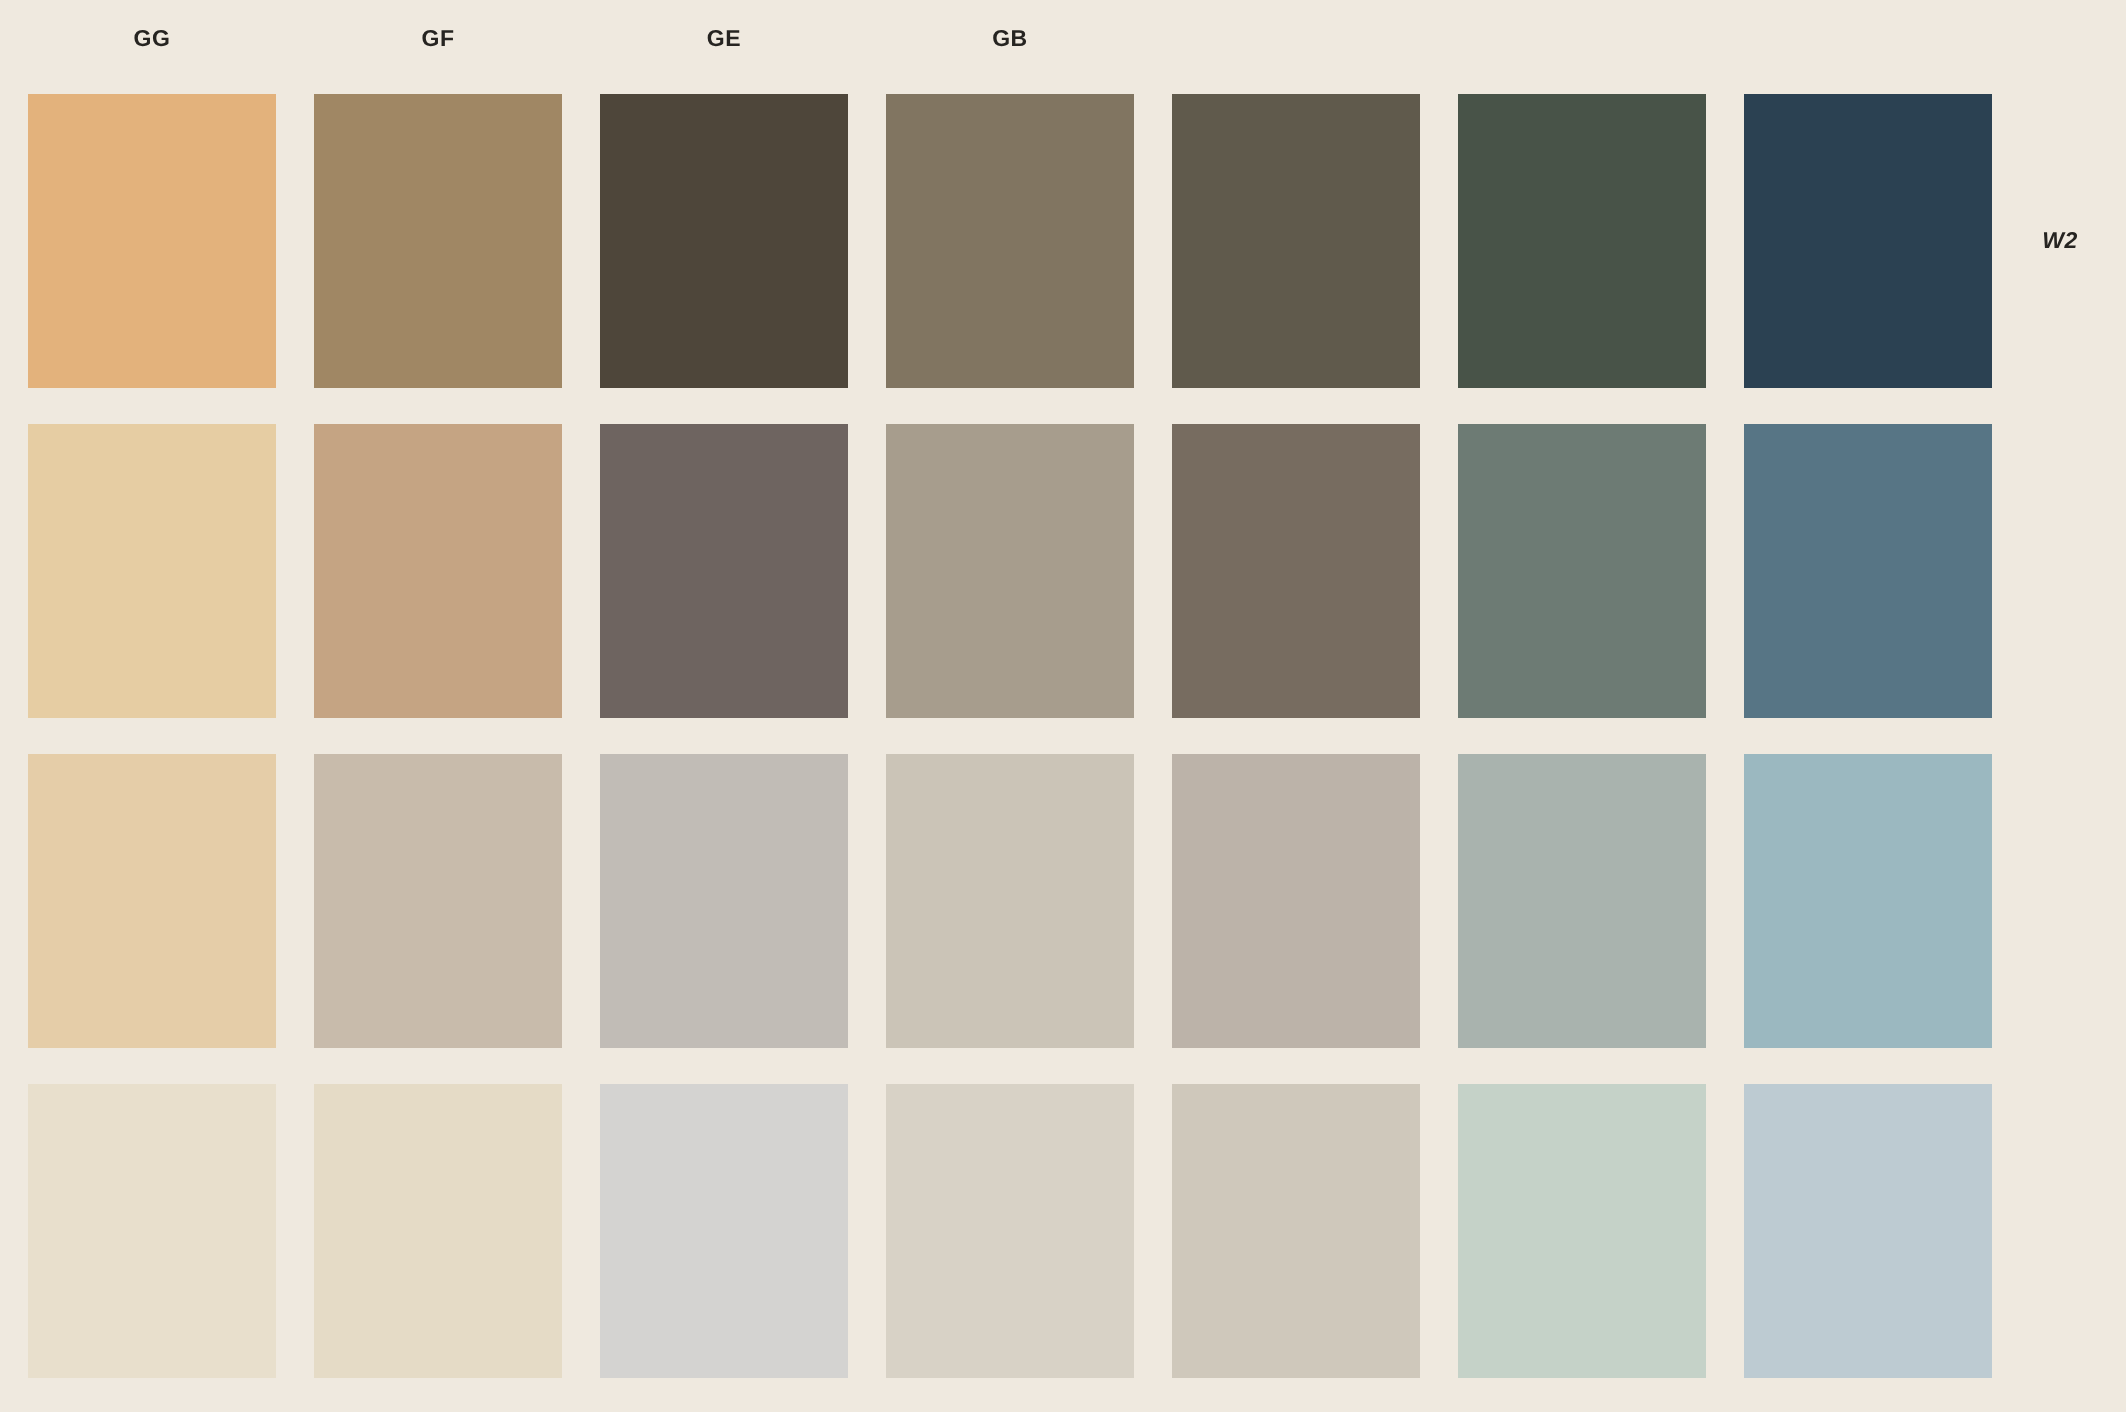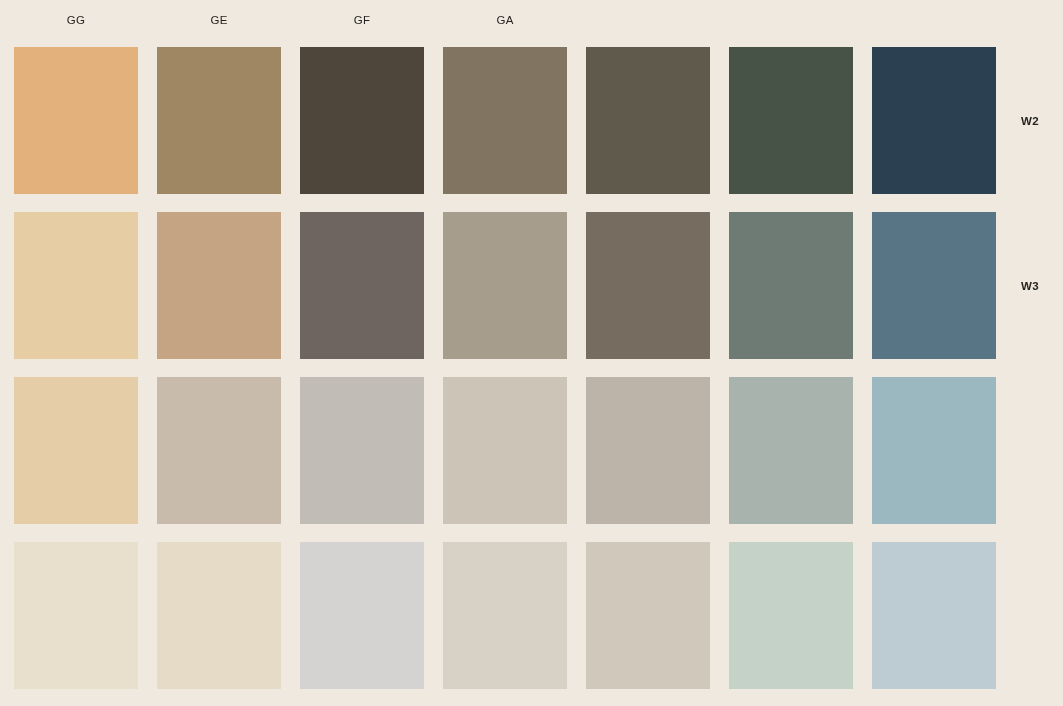--- a/index.html
+++ b/index.html
@@ -29,21 +29,21 @@
     display: flex;
     gap: 19px;
   }
   .col-header {
     width: 124px;
     height: 40px;
     display: flex;
     align-items: center;
     justify-content: center;
     font-size: 11.5px;
-    font-weight: normal;
+    font-weight: bold;
     color: #262421;
     letter-spacing: 0.3px;
   }
   
   .swatch-grid {
     position: absolute;
     left: 14px;
     top: 47px;
     width: 983px;
     display: flex;
@@ -61,43 +61,44 @@
     flex: 0 0 124px;
   }
   
   .row-label-col {
     position: absolute;
     left: 997px;
     top: 47px;
     width: 66px;
     display: flex;
     flex-direction: column;
-    gap: 18px;
+    gap: 30px;
+    font-style: italic;
   }
   .row-label {
     height: 147px;
     display: flex;
     align-items: center;
     justify-content: center;
     font-size: 11.5px;
     font-weight: bold;
     color: #262421;
     letter-spacing: 0.3px;
   }
 </style>
 </head>
 <body style="background: rgb(239, 233, 223);">
 
 <div id="palette-root">
 
   <div class="col-header-row">
     <div class="col-header">GG</div>
+    <div class="col-header">GF</div>
     <div class="col-header">GE</div>
-    <div class="col-header">GF</div>
-    <div class="col-header">GA</div>
+    <div class="col-header">GB</div>
   </div>
 
   <div class="swatch-grid">
     <div class="swatch-row">
       <div class="swatch" style="background-color: rgb(227, 178, 124);"></div>
       <div class="swatch" style="background-color: rgb(160, 135, 100);"></div>
       <div class="swatch" style="background-color: rgb(78, 70, 58);"></div>
       <div class="swatch" style="background-color: rgb(129, 117, 97);"></div>
       <div class="swatch" style="background-color: rgb(96, 90, 76);"></div>
       <div class="swatch" style="background-color: rgb(72, 83, 72);"></div>
@@ -127,16 +128,15 @@
       <div class="swatch" style="background-color: rgb(212, 211, 209);"></div>
       <div class="swatch" style="background-color: rgb(216, 210, 198);"></div>
       <div class="swatch" style="background-color: rgb(207, 200, 187);"></div>
       <div class="swatch" style="background-color: rgb(197, 210, 200);"></div>
       <div class="swatch" style="background-color: rgb(189, 203, 210);"></div>
     </div>
   </div>
 
   <div class="row-label-col">
     <div class="row-label">W2</div>
-    <div class="row-label">W3</div>
   </div>
 
 </div>
 
 </body></html>

